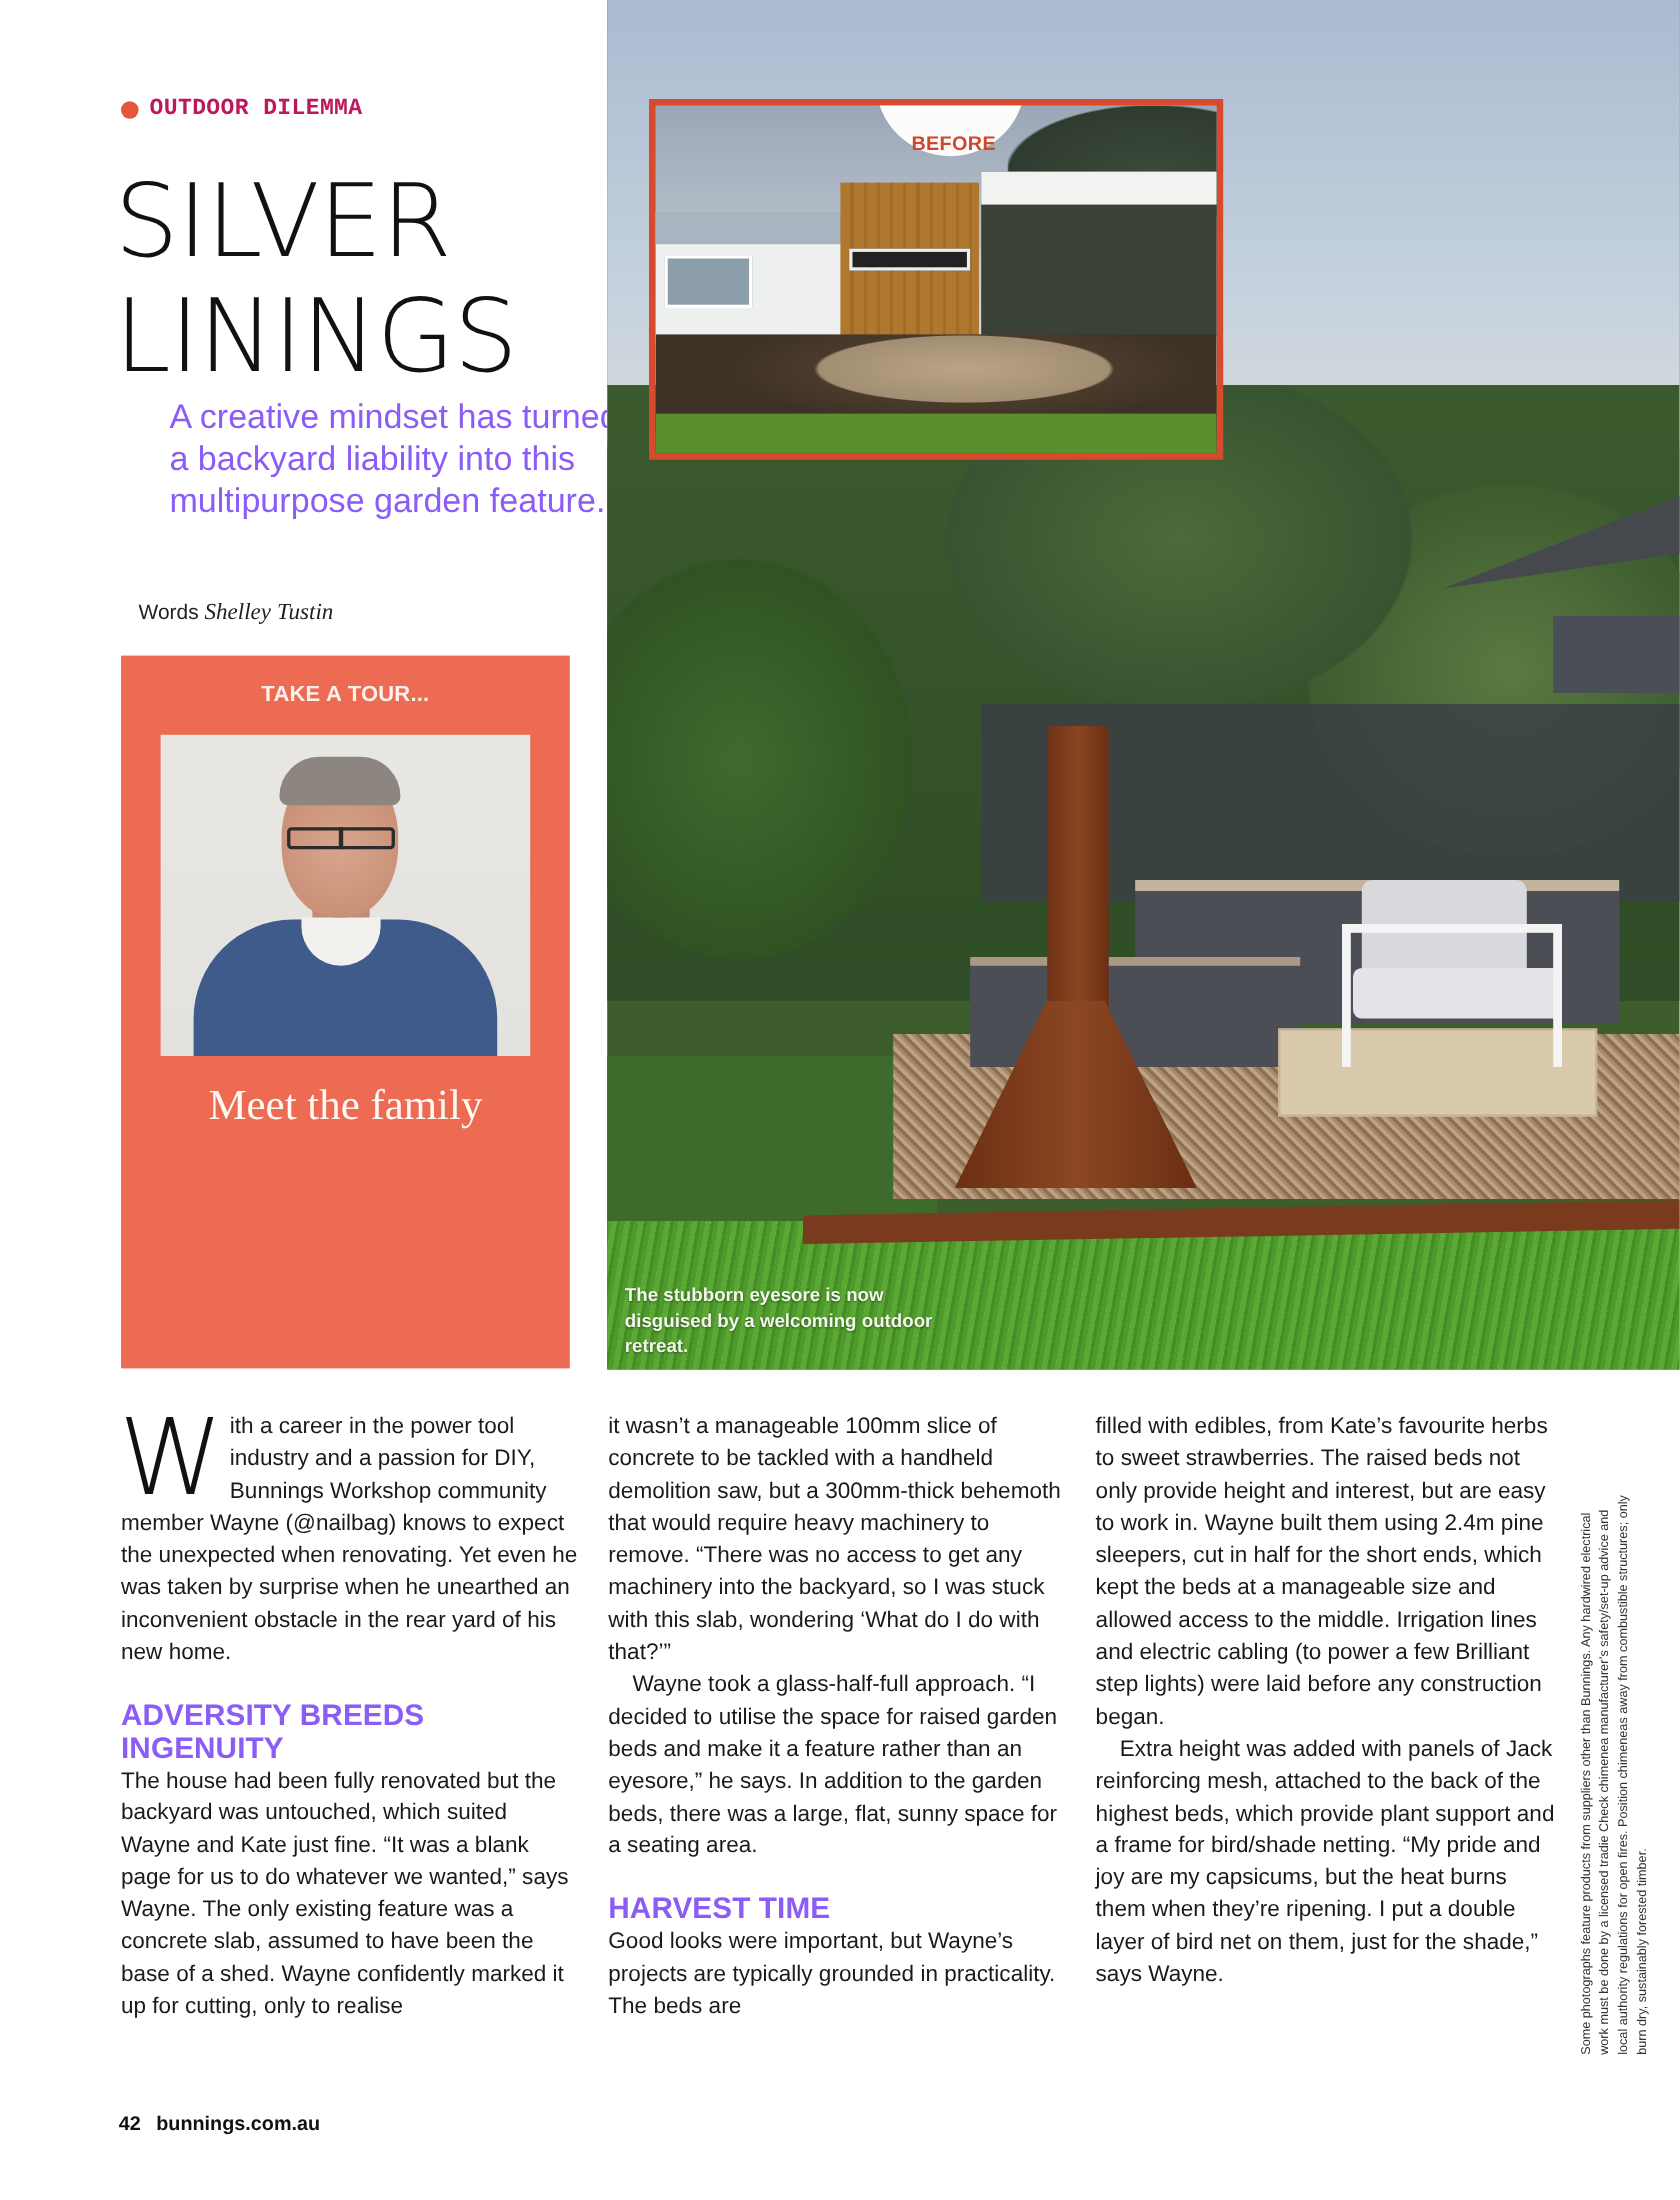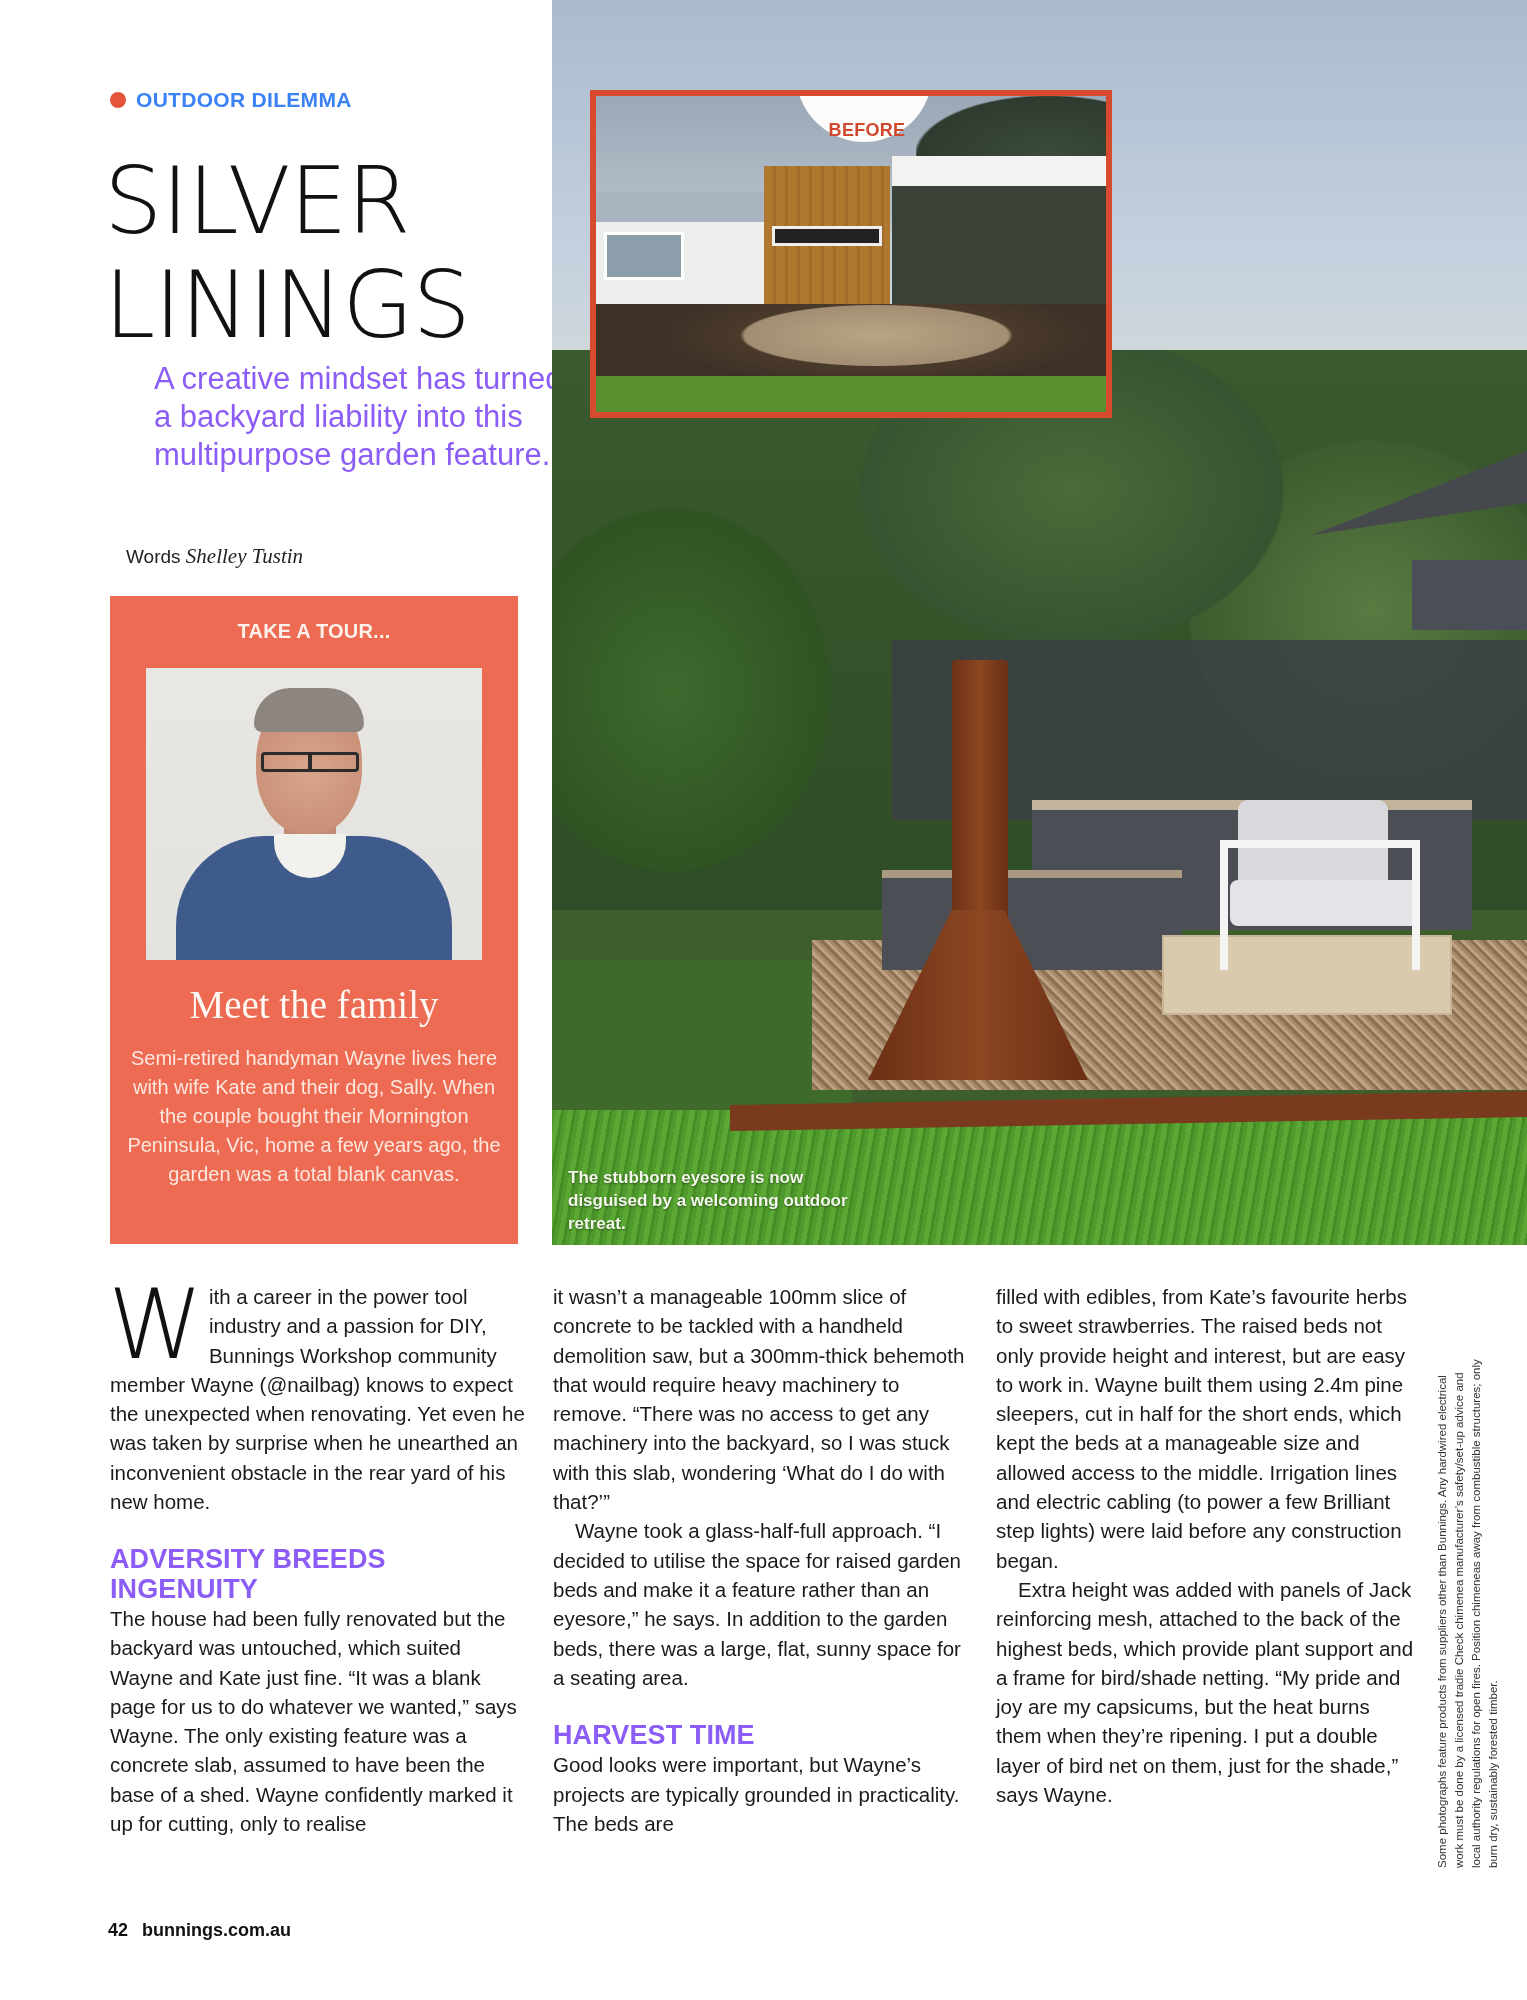--- a/index.html
+++ b/index.html
@@ -2,21 +2,21 @@
 <html><head>
 <meta charset="utf-8">
 <style>
   * { box-sizing: border-box; margin: 0; padding: 0; }
   html, body { width: 1527px; height: 2000px; background: #ffffff; overflow: hidden; }
   body { position: relative; font-family: "Liberation Sans", sans-serif; color: #111; }
 
   
   .kicker { position: absolute; left: 110px; top: 88px; display: flex; align-items: center; gap: 10px; }
   .kicker .dot { width: 16px; height: 16px; border-radius: 50%; background: #e4553a; }
-  .kicker .label { font-weight: 700; font-size: 21px; letter-spacing: 0.3px; color: #3b82f6; }
+  .kicker .label { font-weight: 700; font-size: 21px; letter-spacing: 0.3px; color: #be185d; font-family: Liberation Mono, monospace; }
 
   .title { position: absolute; left: 104px; top: 150px; font-family: "DejaVu Sans", sans-serif; font-weight: 300; font-size: 92px; line-height: 104px; letter-spacing: -1px; color: #111; }
   .title span { display: block; }
 
   .standfirst { position: absolute; left: 110px; top: 360px; width: 420px; font-size: 31px; line-height: 38px; color: #8b5cf6; margin-left: 44px; }
   .byline { position: absolute; left: 126px; top: 544px; font-size: 19px; color: #222; }
   .byline .author { font-family: "Liberation Serif", serif; font-style: italic; font-size: 21px; }
 
   
   .card { position: absolute; left: 110px; top: 596px; width: 408px; height: 648px; background: #ec6b52; color: #fff; }
@@ -116,21 +116,20 @@
   <div class="tour">TAKE A TOUR...</div>
   <div class="portrait">
     <div class="shirt"></div>
     <div class="neck"></div>
     <div class="tee"></div>
     <div class="head"></div>
     <div class="hair"></div>
     <div class="glasses"></div>
   </div>
   <div class="heading">Meet the family</div>
-  <p class="blurb">Semi-retired handyman Wayne lives here with wife Kate and their dog, Sally. When the couple bought their Mornington Peninsula, Vic, home a few years ago, the garden was a total blank canvas.</p>
 </aside>
 
 <figure class="hero">
   <div class="trees"></div>
   <div class="roof"></div>
   <div class="fence"></div>
   <div class="umbrella"></div>
   <div class="lawn-left"></div>
   <div class="gravel"></div>
   <div class="bed-back"></div>

